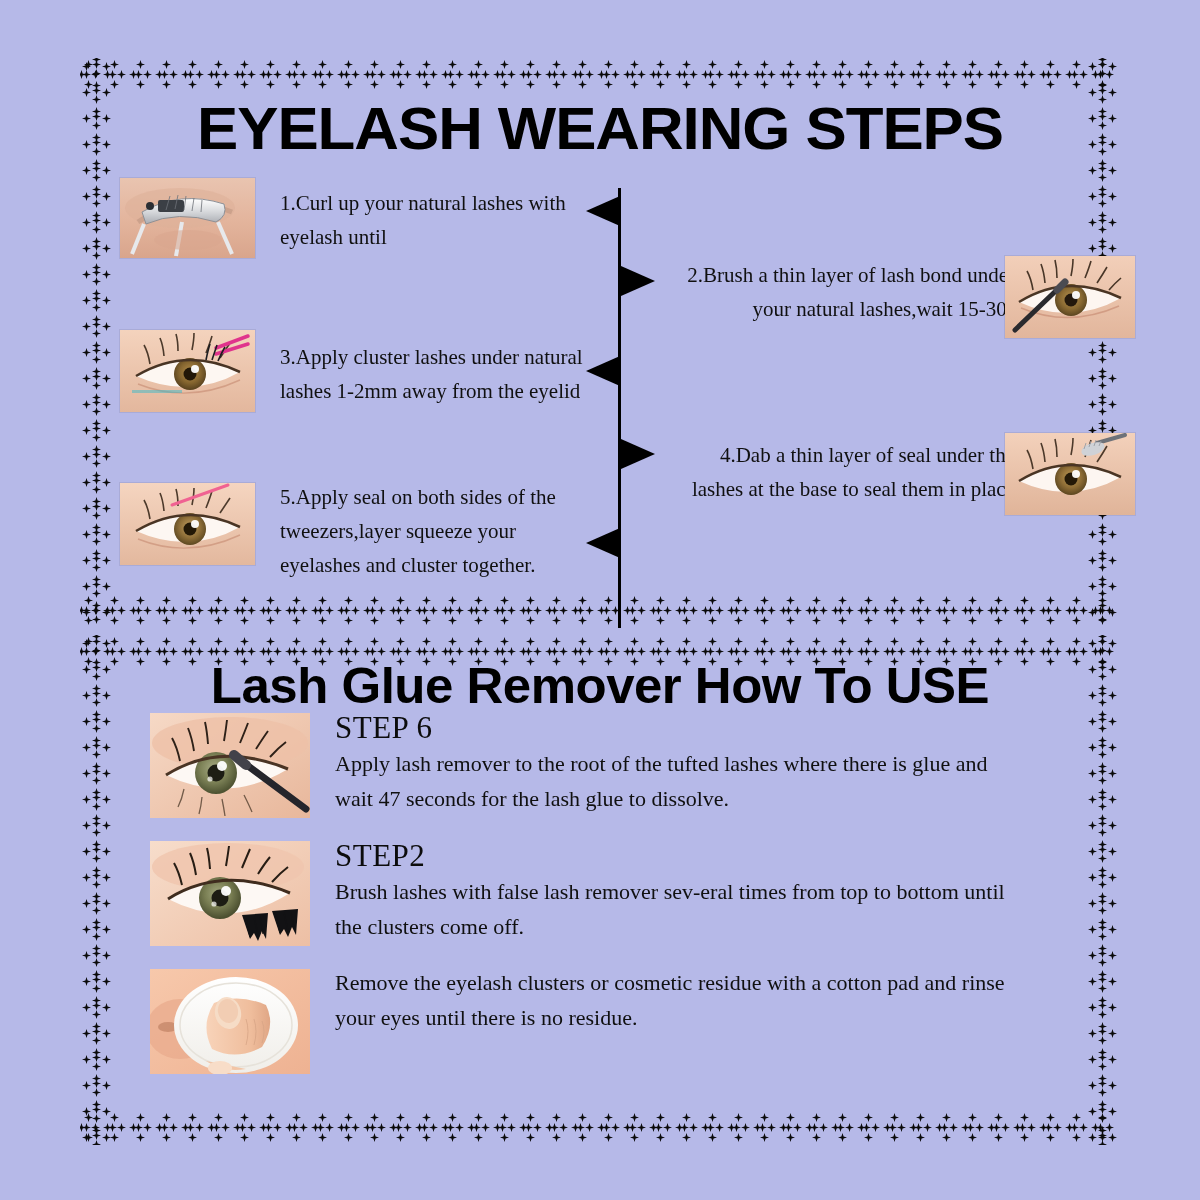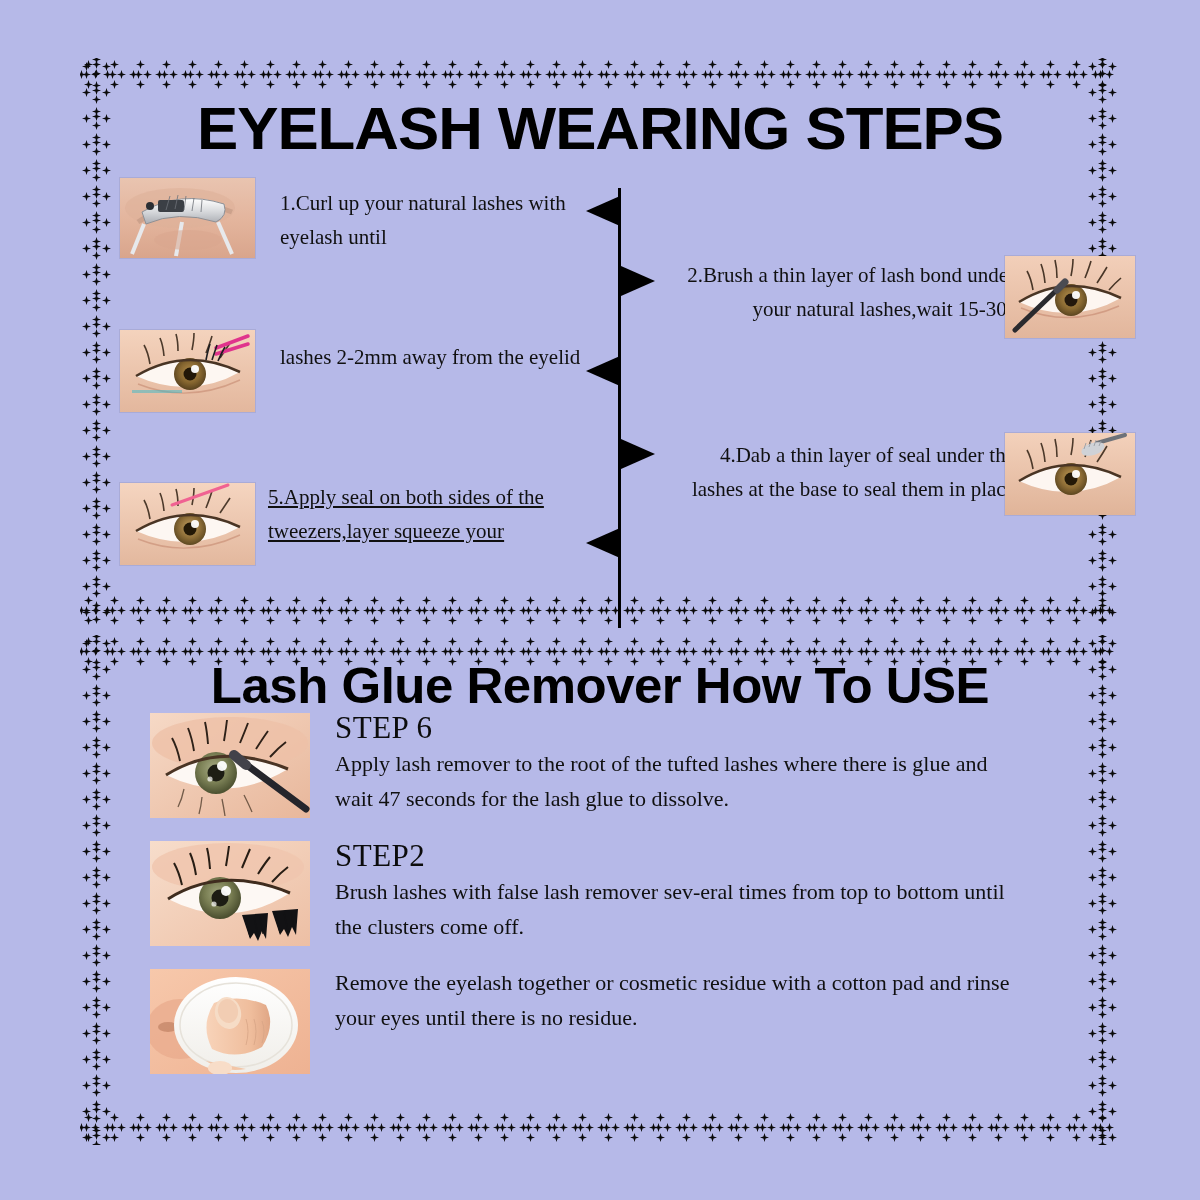--- a/index.html
+++ b/index.html
@@ -911,21 +911,22 @@
         </g>
         <g stroke="#1d1d20" stroke-width="1.6" fill="none">
           <path d="M86 30 Q88 20 90 14"></path>
             <path d="M92 30 Q95 21 97 15"></path>
             <path d="M98 31 Q102 22 105 17"></path>
         </g>
         <rect x="12" y="60" width="50" height="3" fill="#39b9c9" opacity="0.5"></rect>
       </svg>
     </div>
     <div class="step-text" style="left:200px;top:282px;width:335px;">
-      <div>lashes 2-2mm away from the eyelid</div>
+      <div>3.Apply cluster lashes under natural</div>
+      <div>lashes 1-2mm away from the eyelid</div>
     </div>
 
     <div class="step-text right-align" style="left:578px;top:380px;width:357px;">
       <div>4.Dab a thin layer of seal under the</div>
       <div>lashes at the base to seal them in place</div>
     </div>
     <div class="thumb" style="left:925px;top:375px;width:130px;height:82px;">
       <svg viewBox="0 0 130 82" preserveAspectRatio="none">
         <defs>
           <radialGradient id="iris4" cx="50%" cy="45%" r="55%">
@@ -987,23 +988,24 @@
             <path d="M44 28 Q43 17 40 10"></path>
             <path d="M58 23 Q58 13 56 6"></path>
           <path d="M72 22 Q74 12 74 5"></path>
             <path d="M86 25 Q90 15 92 8"></path>
             <path d="M100 30 Q106 21 110 15"></path>
         </g>
         <path d="M18 56 Q68 76 120 52" stroke="#c78d74" stroke-width="1.4" fill="none" opacity="0.65"></path>
         <path d="M52 22 L108 2" stroke="#f06292" stroke-width="3" stroke-linecap="round"></path>
       </svg>
     </div>
-    <div class="step-text" style="left:188px;top:422px;width:330px;text-decoration:underline;">
+    <div class="step-text" style="left:200px;top:422px;width:330px;">
       <div>5.Apply seal on both sides of the</div>
       <div>tweezers,layer squeeze your</div>
+      <div>eyelashes and cluster together.</div>
     </div>
   </div>
 
   <div class="section-two">
 
     <div class="star-band horizontal" style="left:0;top:0;width:1040px;">
         <div class="star" style="left: 4px; top: 2px;"></div>
         <div class="star" style="left: -3px; top: 12px;"></div>
         <div class="star" style="left: 2px; top: 12px;"></div>
         <div class="star" style="left: 11px; top: 12px;"></div>
@@ -1742,18 +1744,18 @@
           <g stroke="#d7a586" stroke-width="1" opacity="0.8" fill="none">
             <path d="M96 50 Q100 62 96 76"></path>
               <path d="M104 50 Q108 62 104 76"></path>
               <path d="M112 52 Q116 62 112 74"></path>
           </g>
           <path d="M56 92 Q74 104 96 100" fill="#f2c5a6"></path>
           <ellipse cx="70" cy="99" rx="12" ry="7" fill="#f8ddc8"></ellipse>
         </svg>
       </div>
       <div class="remover-body">
-        <div class="remover-desc">Remove the eyelash together or cosmetic residue with a cotton pad and rinse</div>
+        <div class="remover-desc">Remove the eyelash clusters or cosmetic residue with a cotton pad and rinse</div>
         <div class="remover-desc">your eyes until there is no residue.</div>
       </div>
     </div>
   </div>
 </div>
 
 </body></html>

